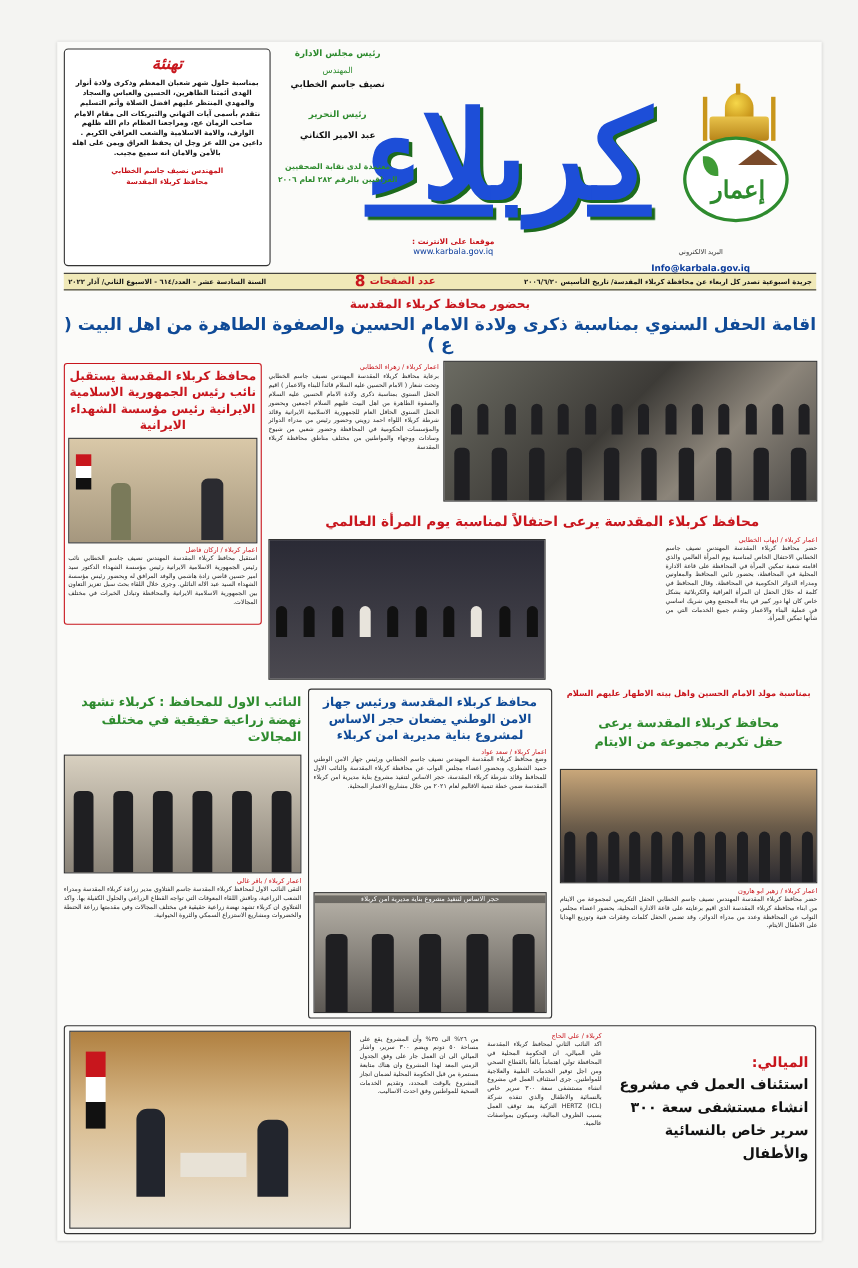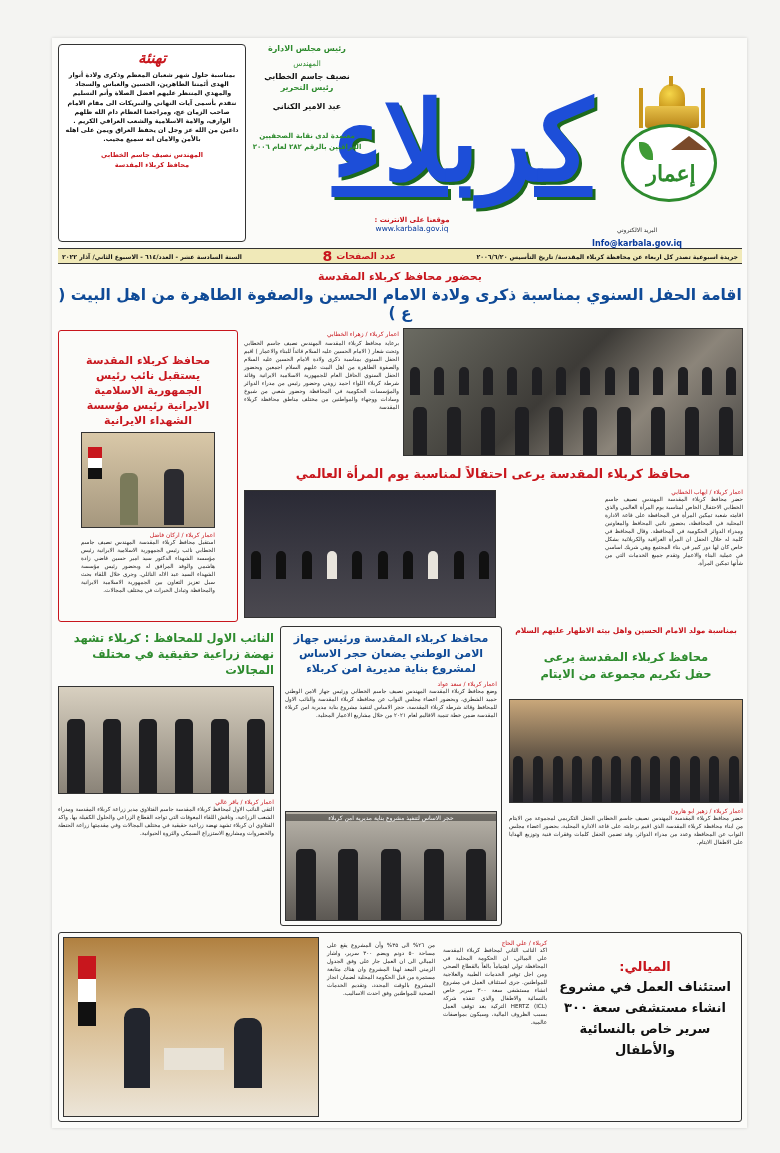--- a/index.html
+++ b/index.html
@@ -43,21 +43,21 @@
   </div>
   <div class="abs" style="right:20px; top:188px; width:180px; display:flex; gap:6px; align-items:center;flex-direction:column;">
     <span style="font-size:6px; color:#333;">البريد الالكتروني</span>
     <span style="font-size:8px; font-weight:bold; color:#0a3b9c; direction:ltr;">Info@karbala.gov.iq</span>
   </div>
 
   <div class="abs" style="left:200px; top:6px; width:110px; text-align:center;">
     <div style="font-size:8px; font-weight:bold; color:#2e8b2e;">رئيس مجلس الادارة</div>
     <div style="font-size:7.5px; font-weight:normal; color:#2e8b2e; margin-top:6px;">المهندس</div>
     <div style="font-size:8px; font-weight:bold; color:#111; margin-top:4px;">نصيف جاسم الخطابي</div>
-    <div style="font-size:8px; font-weight:bold; color:#2e8b2e; margin-top:2px;">رئيس التحرير</div>
+    <div style="font-size:8px; font-weight:bold; color:#2e8b2e; margin-top:18px;">رئيس التحرير</div>
     <div style="font-size:8px; font-weight:bold; color:#111; margin-top:10px;">عبد الامير الكناني</div>
     <div style="font-size:7px; font-weight:bold; color:#2e8b2e; margin-top:20px; line-height:11px;">معتمدة لدى نقابة الصحفيين العراقيين بالرقم ٢٨٢ لعام ٢٠٠٦</div>
   </div>
 
   <div class="abs box" style="left:6px; top:6px; width:188px; height:198px; background:#fff; padding:4px 6px;">
     <div class="hdr-title" style="text-align:center; font-size:15px; color:#c8161d; font-style:italic;">تهنئة</div>
     <div style="font-size:6.4px; line-height:9.2px; font-weight:bold; color:#111; text-align:center; margin-top:4px;">بمناسبة حلول شهر شعبان المعظم وذكرى ولادة أنوار الهدى أئمتنا الطاهرين، الحسين والعباس والسجاد والمهدي المنتظر عليهم افضل الصلاة وأتم التسليم نتقدم بأسمى آيات التهاني والتبريكات الى مقام الامام صاحب الزمان عج، ومراجعنا العظام دام الله ظلهم الوارف، والامة الاسلامية والشعب العراقي الكريم . داعين من الله عز وجل ان يحفظ العراق ويمن على اهله بالأمن والامان انه سميع مجيب.</div>
     <div style="font-size:6.6px; font-weight:bold; color:#c8161d; text-align:center; margin-top:6px;">المهندس نصيف جاسم الخطابي</div>
     <div style="font-size:6.6px; font-weight:bold; color:#c8161d; text-align:center; margin-top:2px;">محافظ كربلاء المقدسة</div>
   </div>
@@ -102,21 +102,21 @@
         <span class="p" style="width:14px"></span>
         <span class="p" style="width:14px"></span>
         <span class="p" style="width:14px"></span>
       </div>
   </div>
   <div class="abs" style="left:192px; top:292px; width:155px;">
     <div class="byline">اعمار كربلاء / زهراء الخطابي</div>
     <div class="txt" style="margin-top:2px;">برعاية محافظ كربلاء المقدسة المهندس نصيف جاسم الخطابي وتحت شعار ( الامام الحسين عليه السلام قائداً للبناء والاعمار ) اقيم الحفل السنوي بمناسبة ذكرى ولادة الامام الحسين عليه السلام والصفوة الطاهرة من اهل البيت عليهم السلام اجمعين وبحضور الحفل السنوي الحافل العام للجمهورية الاسلامية الايرانية وقائد شرطة كربلاء اللواء احمد زويني وحضور رئيس من مدراء الدوائر والمؤسسات الحكومية في المحافظة وحضور شعبي من شيوخ وسادات ووجهاء والمواطنين من مختلف مناطق محافظة كربلاء المقدسة</div>
   </div>
 
-  <div class="abs" style="left:6px; top:292px; width:180px; height:292px; border:1.5px solid #c8161d; border-radius:3px; padding:22px;">
+  <div class="abs" style="left:6px; top:292px; width:180px; height:238px; border:1.5px solid #c8161d; border-radius:3px; padding:3px;">
     <div style="text-align:center; font-size:11px; line-height:15px; font-weight:bold; color:#c8161d;">محافظ كربلاء المقدسة يستقبل نائب رئيس الجمهورية الاسلامية الايرانية رئيس مؤسسة الشهداء الايرانية</div>
     <div class="ph" style="position:relative; height:96px; margin-top:4px; background:linear-gradient(#d9c8a8,#a5977e);">
       <div style="position:absolute; left:6px; top:14px; width:14px; height:32px; background:linear-gradient(#c8161d 33%,#fff 33% 66%,#111 66%);"></div>
       <div style="position:absolute; left:38px; top:40px; width:18px; height:52px; background:#7a7a5a; border-radius:6px 6px 0 0;"></div>
       <div style="position:absolute; right:30px; top:36px; width:20px; height:56px; background:#2b2b30; border-radius:6px 6px 0 0;"></div>
     </div>
     <div class="byline" style="margin-top:3px;">اعمار كربلاء / اركان فاضل</div>
     <div class="txt">استقبل محافظ كربلاء المقدسة المهندس نصيف جاسم الخطابي نائب رئيس الجمهورية الاسلامية الايرانية رئيس مؤسسة الشهداء الدكتور سيد امير حسين قاضي زادة هاشمي والوفد المرافق له وبحضور رئيس مؤسسة الشهداء السيد عبد الاله النائلي. وجرى خلال اللقاء بحث سبل تعزيز التعاون بين الجمهورية الاسلامية الايرانية والمحافظة وتبادل الخبرات في مختلف المجالات.</div>
   </div>
 
@@ -202,19 +202,19 @@
       <div style="position:absolute; left:170px; top:80px; width:28px; height:70px; background:#22252d; border-radius:10px 10px 0 0;"></div>
       <div style="position:absolute; left:100px; top:110px; width:60px; height:22px; background:#e8e2d6;"></div>
     </div>
     <div style="position:absolute; left:268px; top:8px; width:108px;">
       <div class="txt">من ٢٦% الى ٣٥% وأن المشروع يقع على مساحة ٥٠ دونم ويضم ٣٠٠ سرير، واشار الميالي الى ان العمل جار على وفق الجدول الزمني المعد لهذا المشروع وان هناك متابعة مستمرة من قبل الحكومة المحلية لضمان انجاز المشروع بالوقت المحدد، وتقديم الخدمات الصحية للمواطنين وفق احدث الاساليب.</div>
     </div>
     <div style="position:absolute; left:384px; top:6px; width:104px;">
       <div class="byline">كربلاء / علي الحاج</div>
       <div class="txt">اكد النائب الثاني لمحافظ كربلاء المقدسة علي الميالي، ان الحكومة المحلية في المحافظة تولي اهتماماً بالغاً بالقطاع الصحي ومن اجل توفير الخدمات الطبية والعلاجية للمواطنين. جرى استئناف العمل في مشروع انشاء مستشفى سعة ٣٠٠ سرير خاص بالنسائية والاطفال والذي تنفذه شركة HERTZ (ICL) التركية بعد توقف العمل بسبب الظروف المالية، وسيكون بمواصفات عالمية.</div>
     </div>
-    <div style="position:absolute; right:6px; top:26px; width:180px; text-align:center;">
+    <div style="position:absolute; right:6px; top:26px; width:180px; ">
       <div style="font-size:13px; font-weight:bold; color:#c8161d;">الميالي:</div>
       <div style="font-size:13px; line-height:21px; font-weight:bold; color:#111; margin-top:2px;">استئناف العمل في مشروع انشاء مستشفى سعة ٣٠٠ سرير خاص بالنسائية والأطفال</div>
     </div>
   </div>
 
 </div>
 
 </body></html>

